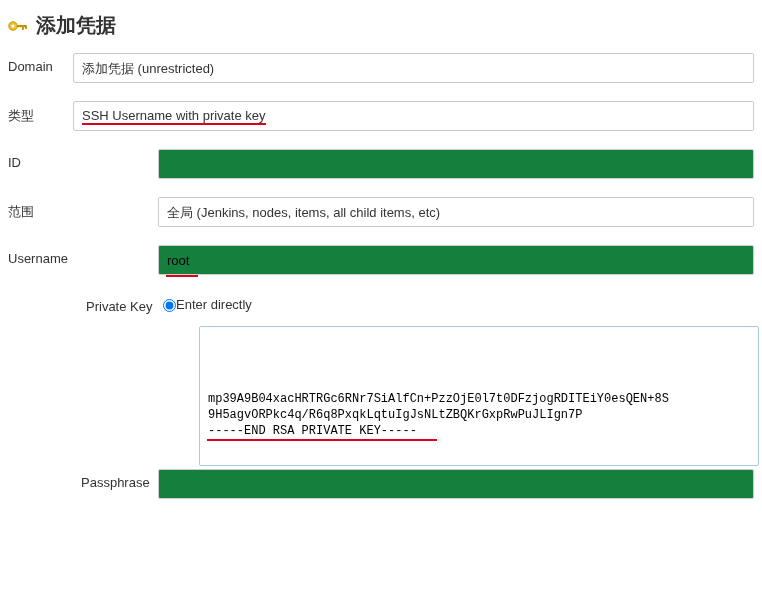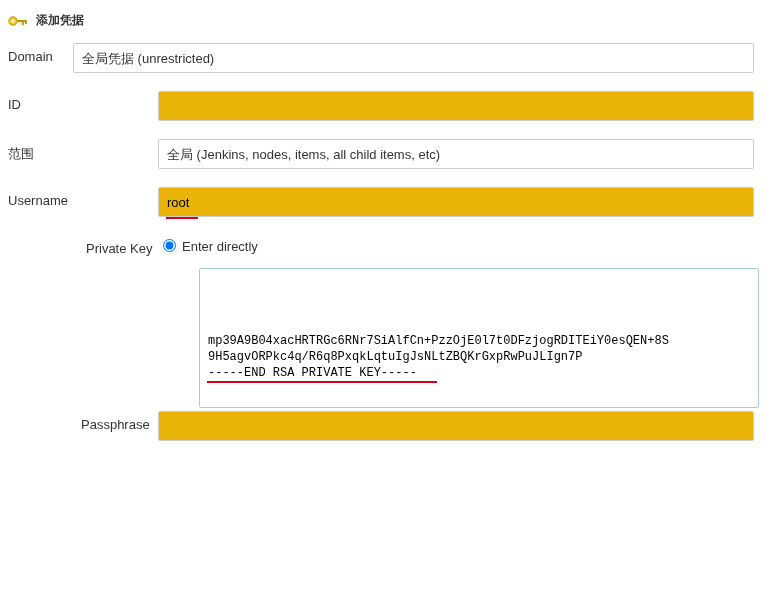--- a/index.html
+++ b/index.html
@@ -15,21 +15,21 @@
       align-items: center;
       padding: 12px 8px 14px 8px;
       gap: 8px;
     }
     .page-header .key-icon {
       width: 20px;
       height: 16px;
       position: relative;
     }
     .page-title {
-      font-size: 12px;
+      font-size: 20px;
       font-weight: bold;
     }
     .form {
       padding: 0 8px 12px 8px;
     }
     .row {
       display: flex;
       align-items: flex-start;
       margin-bottom: 18px;
     }
@@ -51,21 +51,21 @@
       margin-left: 0;
     }
     input.text, select.select {
       width: 100%;
       height: 30px;
       border: 1px solid #ccc;
       border-radius: 2px;
       padding: 4px 8px;
       font-size: 13px;
       outline: none;
-      background: #eab308;
+      background: #15803d;
     }
     select.select {
       appearance: none;
       -webkit-appearance: none;
       background: #fff;
       padding-left: 8px;
     }
     .underline-red {
       position: relative;
       display: inline-block;
@@ -91,22 +91,22 @@
       width: 77px;
       text-align: left;
       padding-top: 2px;
       padding-right: 8px;
     }
     .pk-field {
       flex: 1;
     }
     .radio-row {
       display: flex;
-      align-items: flex-start;
-      gap: 6px;
+      align-items: flex-end;
+      gap: 0;
     }
     .key-label {
       margin-bottom: 4px;
       margin-left: 113px;
     }
     .key-row {
       display: flex;
       align-items: flex-start;
       gap: 8px;
       margin-left: 113px;
@@ -156,24 +156,31 @@
   </span>
   <h1 class="page-title">添加凭据</h1>
 </div>
 
 <div class="form">
 
   <div class="row">
     <div class="label-col">Domain</div>
     <div class="field-col select-wrap">
       <select class="select"></select>
-      <span class="fake-select-text">全局凭据 (unrestricted)</span>
-    </div>
-  </div>
-
+      <span class="fake-select-text">添加凭据 (unrestricted)</span>
+    </div>
+  </div>
+
+  <div class="row">
+    <div class="label-col">类型</div>
+    <div class="field-col select-wrap">
+      <select class="select"></select>
+      <span class="fake-select-text"><span class="underline-red">SSH Username with private key</span></span>
+    </div>
+  </div>
 
   <div class="nested">
     <div class="row">
       <div class="label-col">ID</div>
       <div class="field-col">
         <input class="text" type="text" value="" style="">
       </div>
     </div>
 
     <div class="row">

